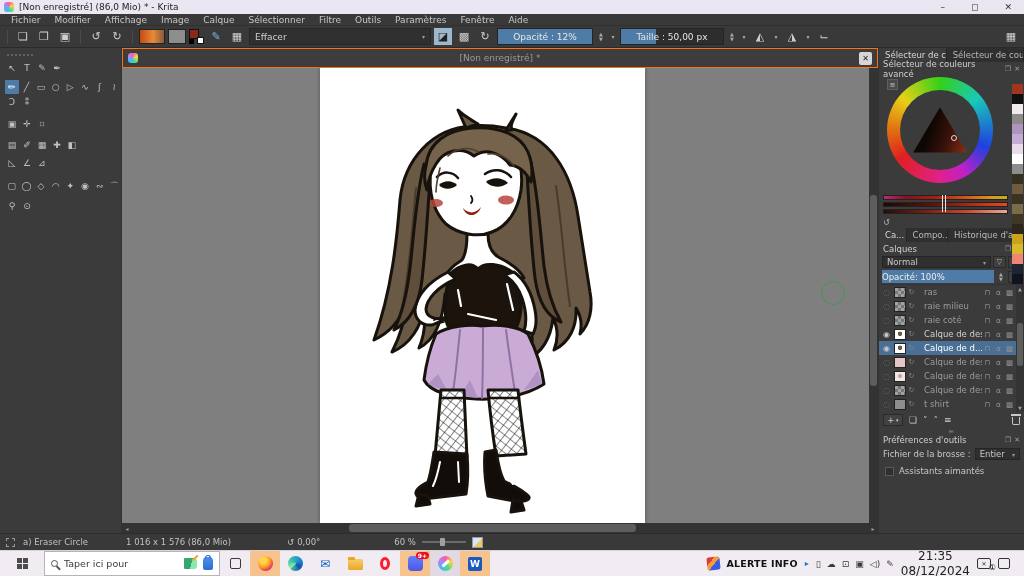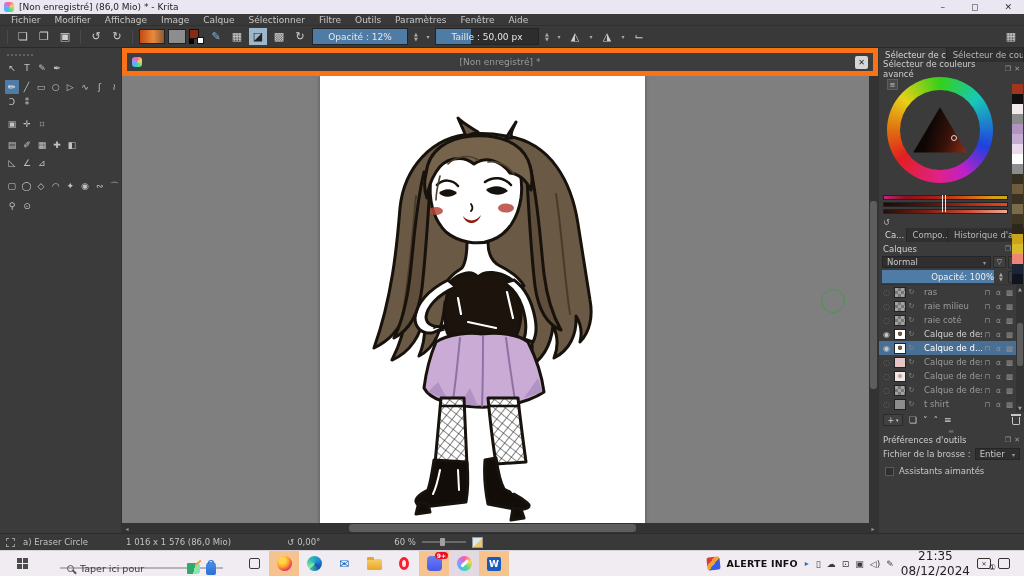--- a/index.html
+++ b/index.html
@@ -29,21 +29,21 @@
   .mini-arrow{color:#a8a8a8;font-size:6px;width:8px;text-align:center;}
   .main{height:485px;display:flex;background:#3b3b3b;}
   
   .toolbox{width:122px;background:#3b3b3b;padding:6px 0 0 5px;border-right:1px solid #323232;}
   .toolbox .grip{width:26px;border-top:2px dotted #626262;margin:0 0 5px 2px;}
   .trow{display:flex;gap:1px;}
   .tool{width:14px;height:14px;display:flex;align-items:center;justify-content:center;color:#c2c2c2;font-size:9px;border-radius:1px;}
   .tool.sel{background:#4f7ca6;color:#fff;}
   
   .canvas-col{flex:1;display:flex;flex-direction:column;min-width:0;}
-  .doc-titlebar{height:28px;background:#3d3d3d;border:5px solid #f97316;display:flex;align-items:center;position:relative;padding:0 5px;}
+  .doc-titlebar{height:20px;background:#3d3d3d;border:1px solid #f97316;display:flex;align-items:center;position:relative;padding:0 5px;}
   .doc-title{position:absolute;left:0;right:0;text-align:center;font-size:9px;color:#9a9a9a;}
   .doc-close{margin-left:auto;width:13px;height:13px;background:#d6d6d6;border-radius:2px;color:#222;font-size:8px;display:flex;align-items:center;justify-content:center;z-index:2;}
   .viewport{flex:1;background:#7f7f7f;position:relative;overflow:hidden;}
   .page{position:absolute;left:198px;top:0;width:325px;height:455px;background:#fff;box-shadow:0 0 4px rgba(0,0,0,.35);}
   .brush-cursor{position:absolute;left:699px;top:213px;width:24px;height:24px;border:1px solid #3f9a4f;border-radius:50%;}
   .vscroll{position:absolute;right:0;top:0;bottom:0;width:9px;background:#333;}
   .vscroll .vthumb{position:absolute;left:1px;right:1px;top:28%;height:42%;background:#5d5d5d;border-radius:3px;}
   .hscroll{height:10px;background:#333;display:flex;align-items:center;position:relative;}
   .hscroll .arr{width:10px;color:#9a9a9a;font-size:6px;text-align:center;}
   .hscroll .hthumb{position:absolute;left:30%;width:38%;top:1px;bottom:1px;background:#5d5d5d;border-radius:3px;}
@@ -67,21 +67,21 @@
   .strip{height:5px;margin-bottom:2px;border:1px solid #222;}
   .s1{background:linear-gradient(90deg,#c0267c,#8a1020 18%,#a82012 42%,#d4541a 66%,#d79a18 88%,#c8a91c);}
   .s2{background:linear-gradient(90deg,#1c0a06,#5a150c 40%,#c33016 78%,#e8491c);}
   .s3{background:linear-gradient(90deg,#230f0a,#7a2014 35%,#c94a35 68%,#eba898);}
   .smark{position:absolute;left:47%;top:0;bottom:2px;width:4px;border-left:1px solid #e4e4e4;border-right:1px solid #e4e4e4;}
   .resetrow{height:12px;display:flex;align-items:center;padding-left:4px;color:#b0b0b0;font-size:8px;}
   .blendrow{display:flex;align-items:center;gap:2px;padding:1px 3px;}
   .dd{flex:1;height:12px;background:#2f2f2f;border:1px solid #252525;font-size:8.5px;display:flex;align-items:center;justify-content:space-between;padding:0 4px;color:#c8c8c8;}
   .sqbtn{width:13px;height:12px;background:#3f3f3f;border:1px solid #2a2a2a;color:#b8b8b8;font-size:7px;display:flex;align-items:center;justify-content:center;}
   .oparow{display:flex;align-items:center;gap:2px;padding:1px 3px;}
-  .opa{flex:1;height:13px;background:#4f7ca6;color:#eee;font-size:8.5px;display:flex;align-items:center;justify-content:flex-end;}
+  .opa{flex:1;height:13px;background:#4f7ca6;color:#eee;font-size:8.5px;display:flex;align-items:center;justify-content:flex-start;}
   .layerlist{height:128px;position:relative;overflow:hidden;border-top:1px solid #333;}
   .lrow{height:14px;display:flex;align-items:center;padding-right:9px;}
   .lrow.sel{background:#4a6f94;}
   .leye{width:15px;text-align:center;font-size:8px;color:#c8c8c8;}
   .leye.off{color:#777;}
   .lthumb{width:12px;height:11px;border:1px solid #222;margin-right:1px;}
   .th-checker{background-image:linear-gradient(45deg,#767676 25%,transparent 25%,transparent 75%,#767676 75%),linear-gradient(45deg,#767676 25%,#a2a2a2 25%,#a2a2a2 75%,#767676 75%);background-size:6px 6px;background-position:0 0,3px 3px;}
   .th-art{background:radial-gradient(circle at 50% 42%,#6b5a45 0 28%,#fff 34%);background-color:#fff;}
   .th-pink{background:#e5c6c6;}
   .th-art2{background:radial-gradient(circle at 50% 45%,#c8a0a0 0 25%,#efe6e6 32%);}
@@ -107,21 +107,21 @@
   .statusbar{height:17px;background:#393939;border-top:1px solid #2c2c2c;display:flex;align-items:center;font-size:8.5px;color:#c2c2c2;padding:0 6px;}
   .selico{width:9px;height:9px;border:1px dashed #9a9a9a;margin-right:8px;}
   .zoomtrack{width:44px;height:2px;background:#6a6a6a;position:relative;margin:0 6px;}
   .zoomthumb{position:absolute;left:40%;top:-3px;width:5px;height:8px;background:#a0a0a0;border-radius:1px;}
   .canvasonly{width:11px;height:11px;border:1px solid #999;background:linear-gradient(135deg,#d8e8f8 50%,#e8c868 50%);}
   
   .taskbar{height:26px;background:#f1ecf2;display:flex;align-items:stretch;border-top:1px solid #d8d2da;}
   .start{width:44px;display:flex;align-items:center;justify-content:center;}
   .ic-win{display:grid;grid-template-columns:5px 5px;grid-template-rows:5px 5px;gap:1px;}
   .ic-win span{background:#4c4c4c;}
-  .searchbox{width:163px;background:#fff;border:1px solid #b8b2ba;display:flex;align-items:center;padding:0 6px;gap:6px;margin:16px;}
+  .searchbox{width:176px;background:#fff;border:1px solid #b8b2ba;display:flex;align-items:center;padding:0 6px;gap:6px;margin:0;}
   .icon-mag{width:7px;height:7px;border:1.5px solid #555;border-radius:50%;position:relative;flex:none;}
   .icon-mag::after{content:"";position:absolute;width:5px;height:1.5px;background:#555;transform:rotate(45deg);right:-4px;bottom:-2px;}
   .searchtext{font-size:9.5px;color:#3a3a3a;flex:1;white-space:nowrap;overflow:hidden;}
   .ic-book{width:13px;height:11px;background:linear-gradient(105deg,#34a86a 55%,#8ae8ae 56%);border-radius:1px 3px 3px 1px;position:relative;flex:none;}
   .ic-book::after{content:"";position:absolute;width:8px;height:2px;background:#f0a03a;transform:rotate(-40deg);top:-1px;right:-2px;border-radius:1px;}
   .ic-pack{width:10px;height:13px;background:linear-gradient(#4a90e8,#2b6fd4);border-radius:4px 4px 2px 2px;position:relative;flex:none;}
   .ic-pack::before{content:"";position:absolute;top:-2px;left:2px;right:2px;height:3px;border:1.5px solid #2b6fd4;border-bottom:none;border-radius:3px 3px 0 0;}
   .appbtn{width:30px;display:flex;align-items:center;justify-content:center;position:relative;}
   .appbtn.open{background:#f5c globalThis;}
   .appbtn.open{background:#f6c28e;}
@@ -186,20 +186,24 @@
   <span class="tsep"></span>
   <span class="grad-prev"></span>
   <span class="pat-prev"></span>
   <span class="fgbg">
       <span class="fg"></span>
       <span class="bg"></span>
       <span class="bk"></span>
     </span>
   <span class="preset-ico">✎</span>
   <span class="tbtn">▦</span>
+  <span class="combo">
+    <span>Effacer</span>
+    <span style="font-size:6px;color:#9a9a9a">▾</span>
+  </span>
   <span class="tbtn toggled">◪</span>
   <span class="tbtn">▩</span>
   <span class="tbtn">↻</span>
   <span class="slider" style="width:96px">
     <span class="fill" style="width:100%"></span>
     <span>Opacité : 12%</span>
   </span>
   <span class="spin">▲<br>▼</span>
   <span class="mini-arrow">▾</span>
   <span class="slider" style="width:104px">

